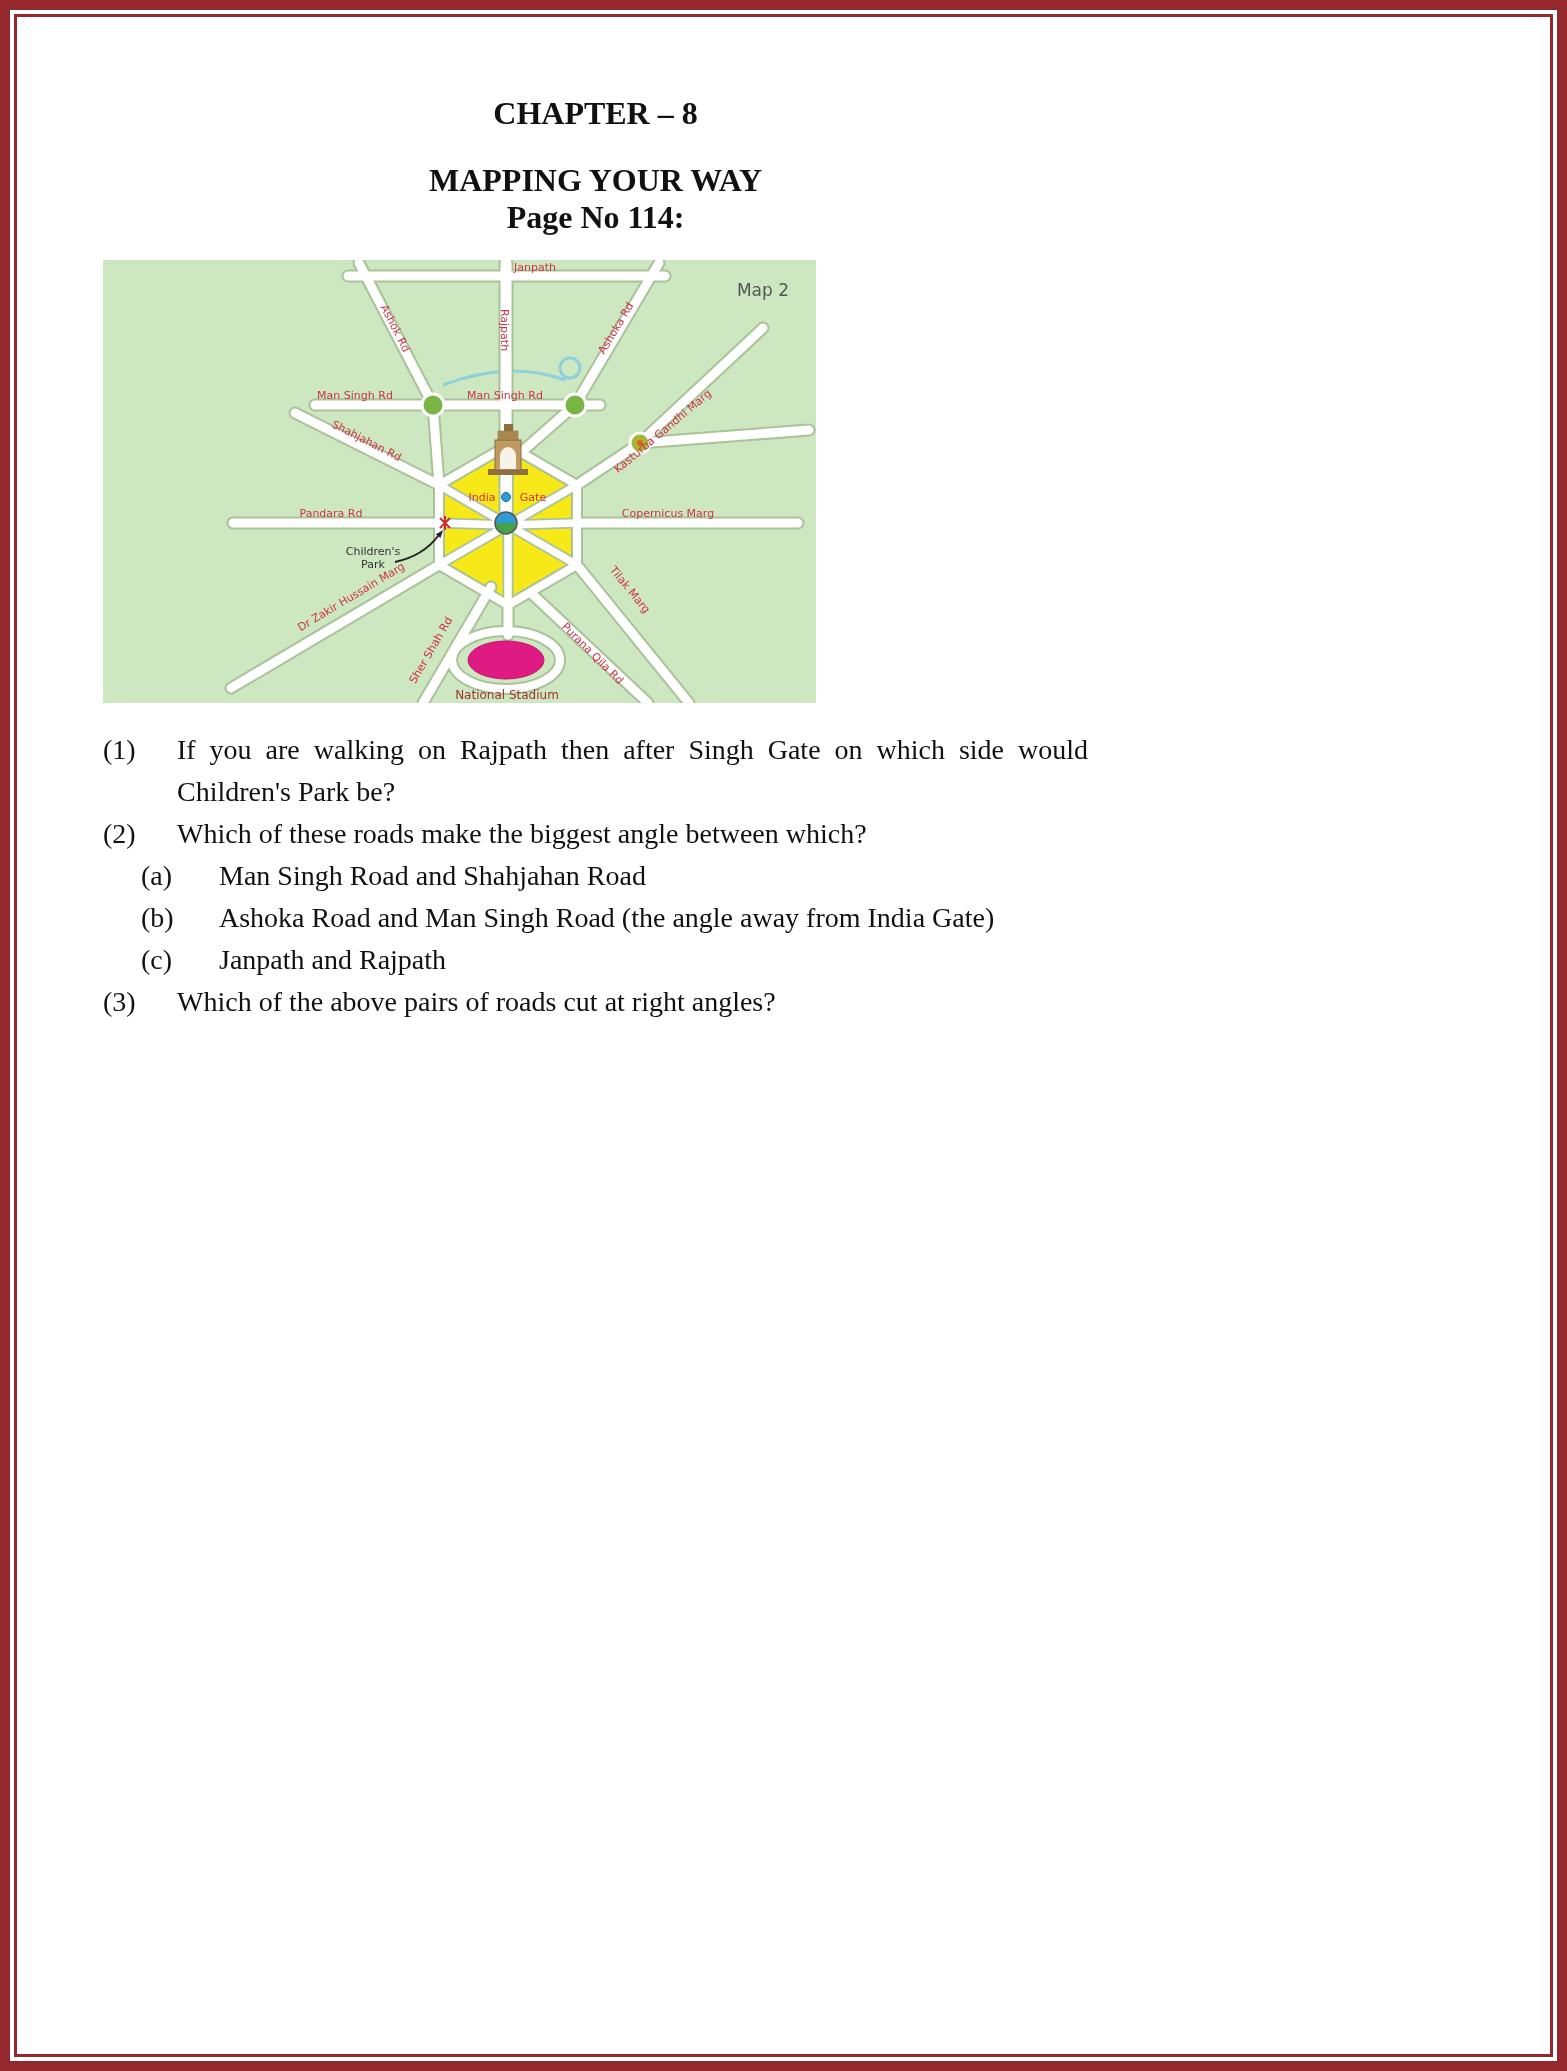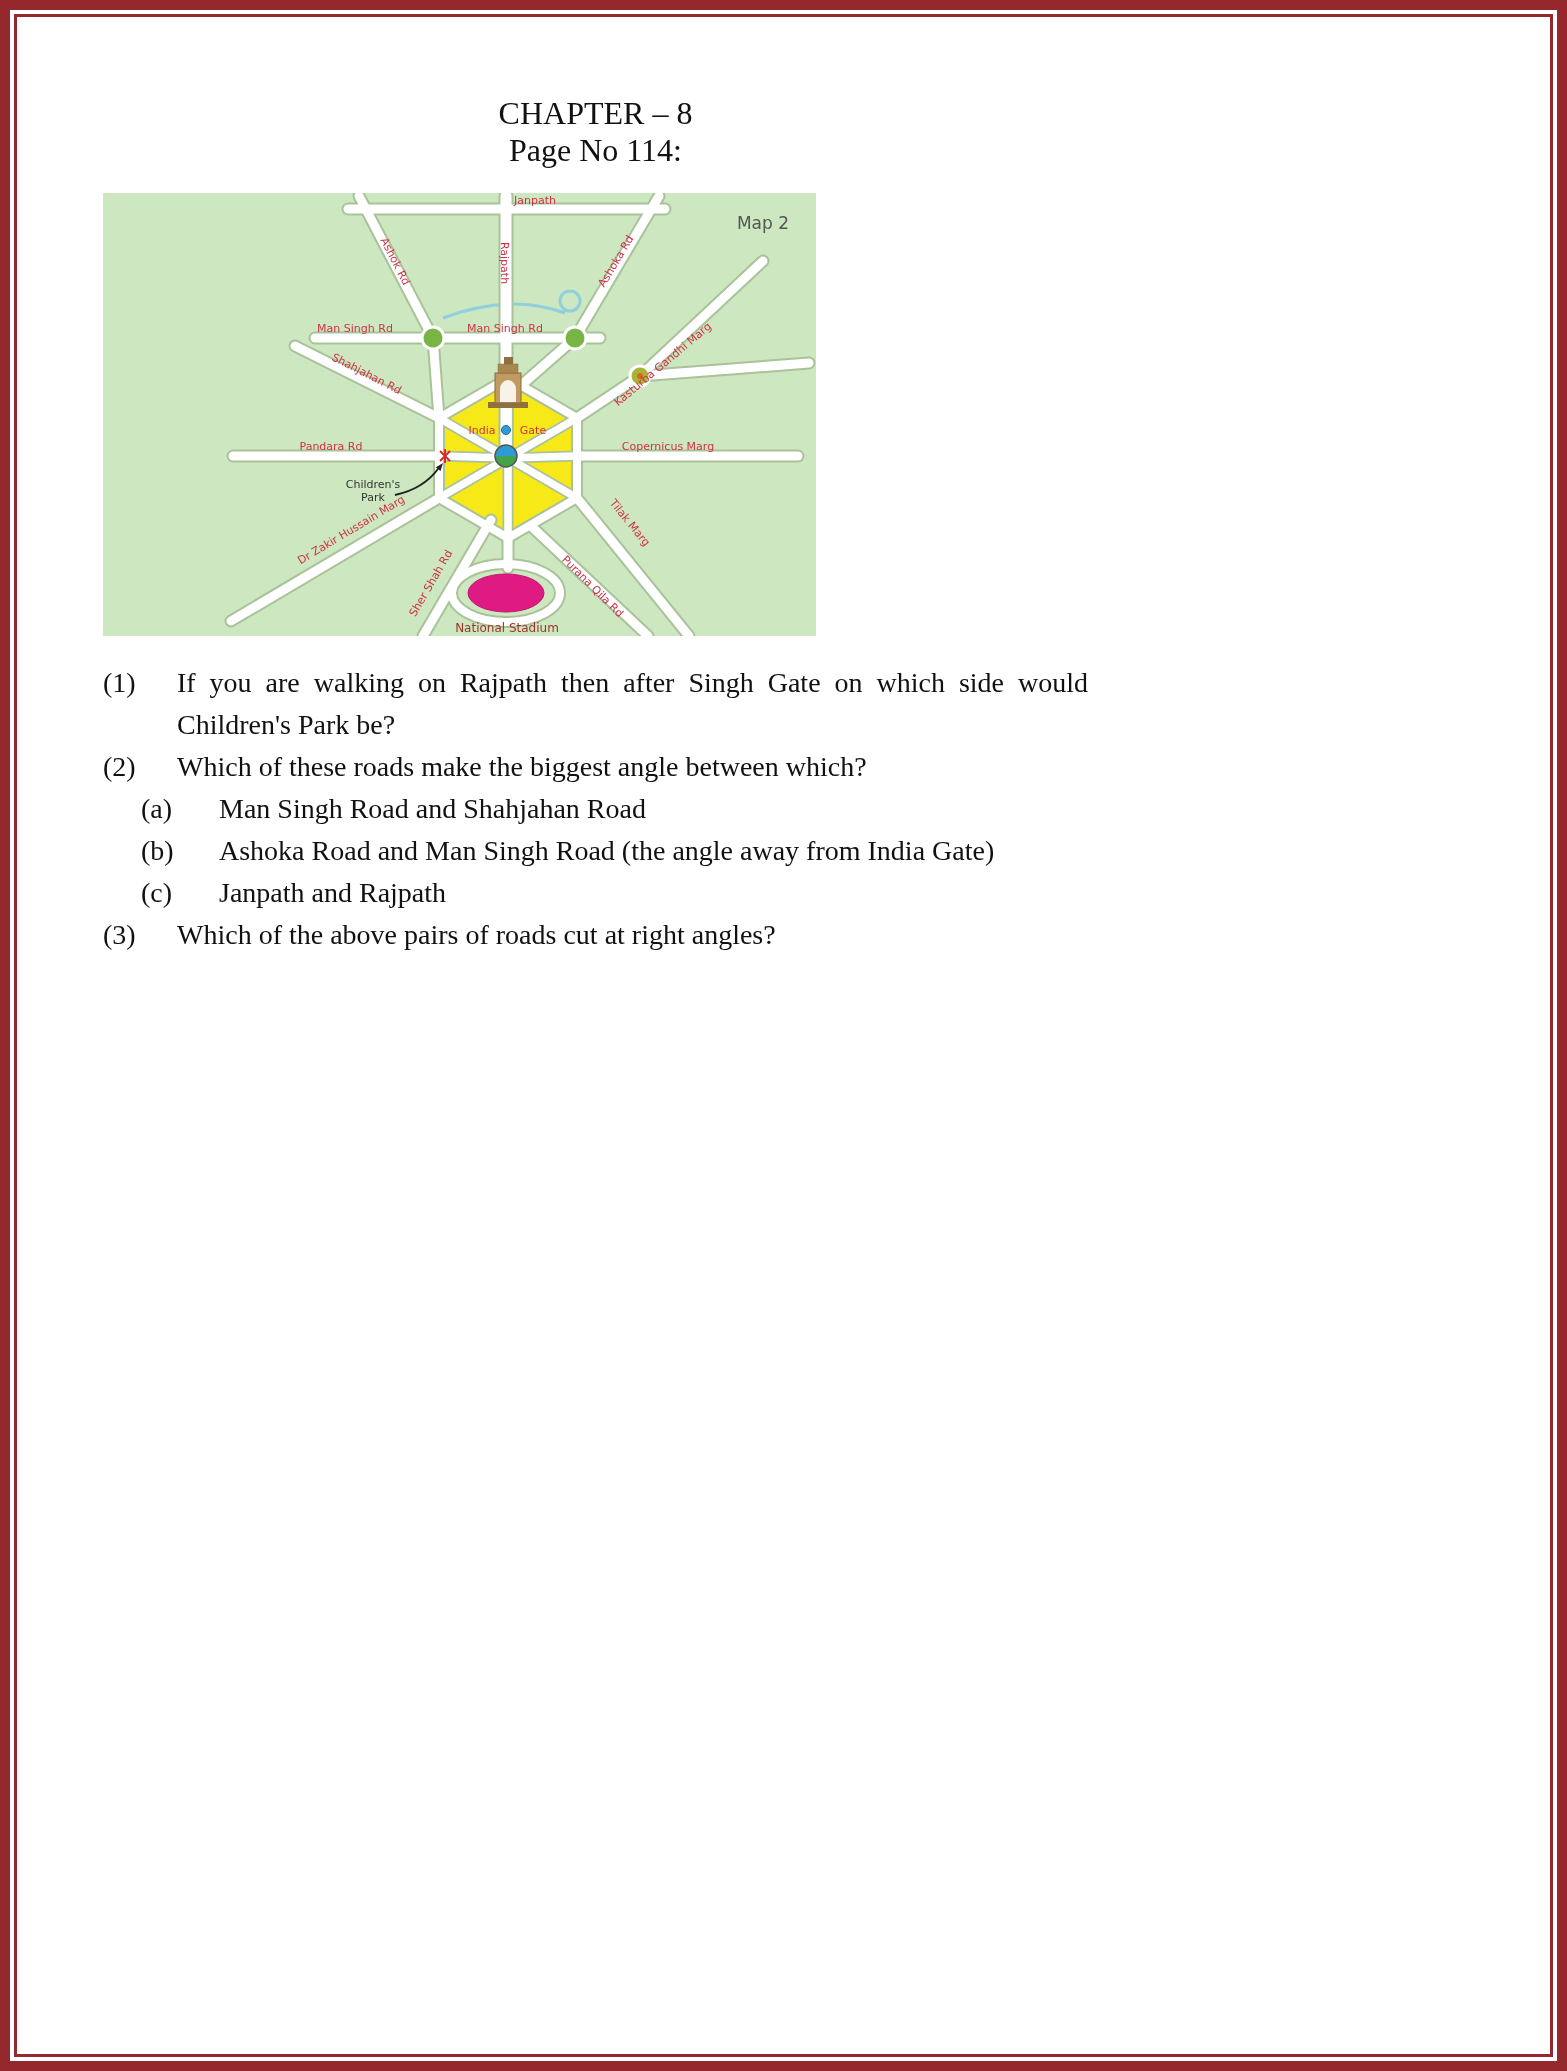--- a/index.html
+++ b/index.html
@@ -21,21 +21,21 @@
     position: absolute;
     inset: 4px;
     border: 3px solid #95282c;
     box-sizing: border-box;
   }
   .content {
     padding: 78px 0 0 86px;
     width: 985px;
     box-sizing: content-box;
   }
-  h1, h2, h3, h4 { margin: 0; font-weight: normal; }
+  h1, h2, h3, h4 { margin: 0; font-weight: bold; }
   .t-center { text-align: center; }
   h1.chapter   { font-size: 32px; margin-top: 0; }
   h2.subtitle  { font-size: 32px; margin-top: 30px; }
   h3.pageno    { font-size: 32px; }
   h4.question  { font-size: 32px; margin-top: 28px; text-align: left; }
   .map-figure { margin-top: 24px; width: 713px; height: 443px; }
   .map-figure svg { display: block; }
   .intro {
     margin: 26px 0 0 0;
     font-size: 28px;
@@ -60,20 +60,21 @@
   .map-title { font-family: "DejaVu Sans", "Liberation Sans", sans-serif; font-size: 17px; fill: #555555; }
 </style>
 </head>
 <body>
 
 <div class="page-frame">
   <div class="page-inner">
     <div class="content">
 
       <h1 class="chapter t-center">CHAPTER – 8</h1>
+      <h2 class="subtitle t-center">MAPPING YOUR WAY</h2>
       <h3 class="pageno t-center">Page No 114:</h3>
 
       <div class="map-figure">
         <svg viewBox="0 0 713 443" width="713" height="443" xmlns="http://www.w3.org/2000/svg">
 
           <rect x="0" y="0" width="713" height="443" fill="#cde7c0"></rect>
 
           <path d="M 340 125 Q 405 100 462 120" stroke="#8fd0dc" stroke-width="3" fill="none"></path>
           <circle cx="467" cy="108" r="10" fill="none" stroke="#8fd0dc" stroke-width="3"></circle>
 

